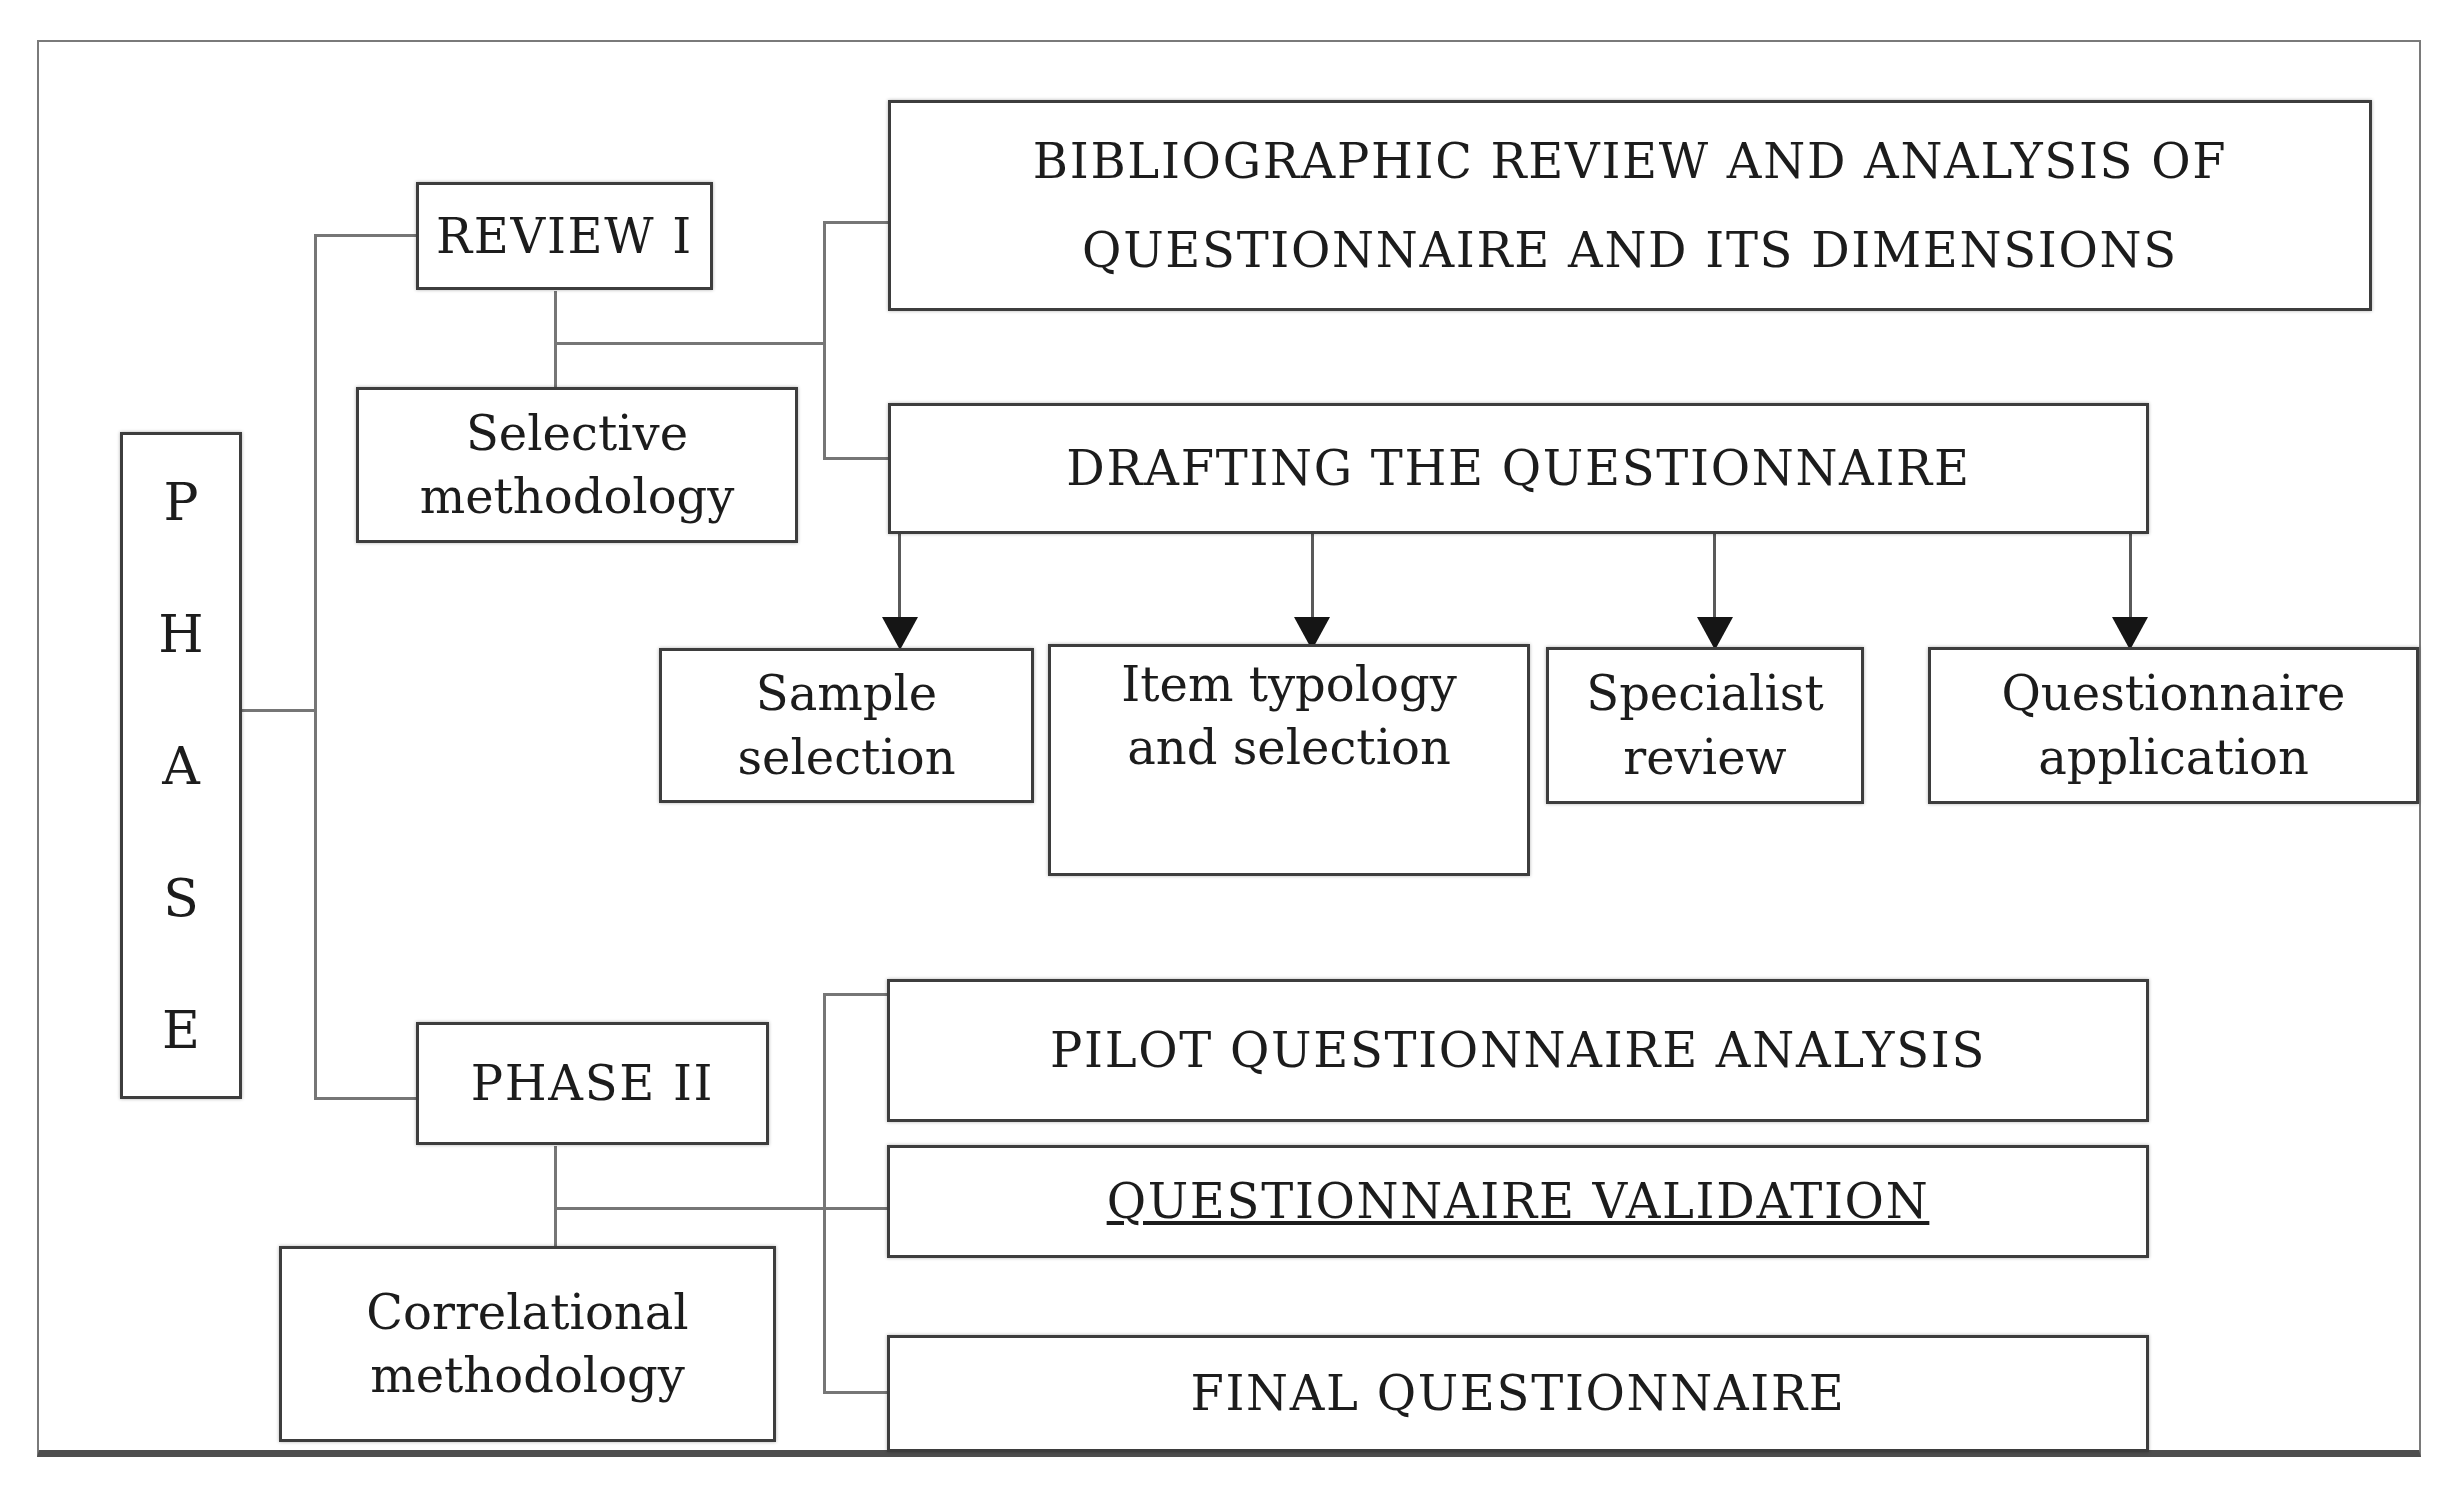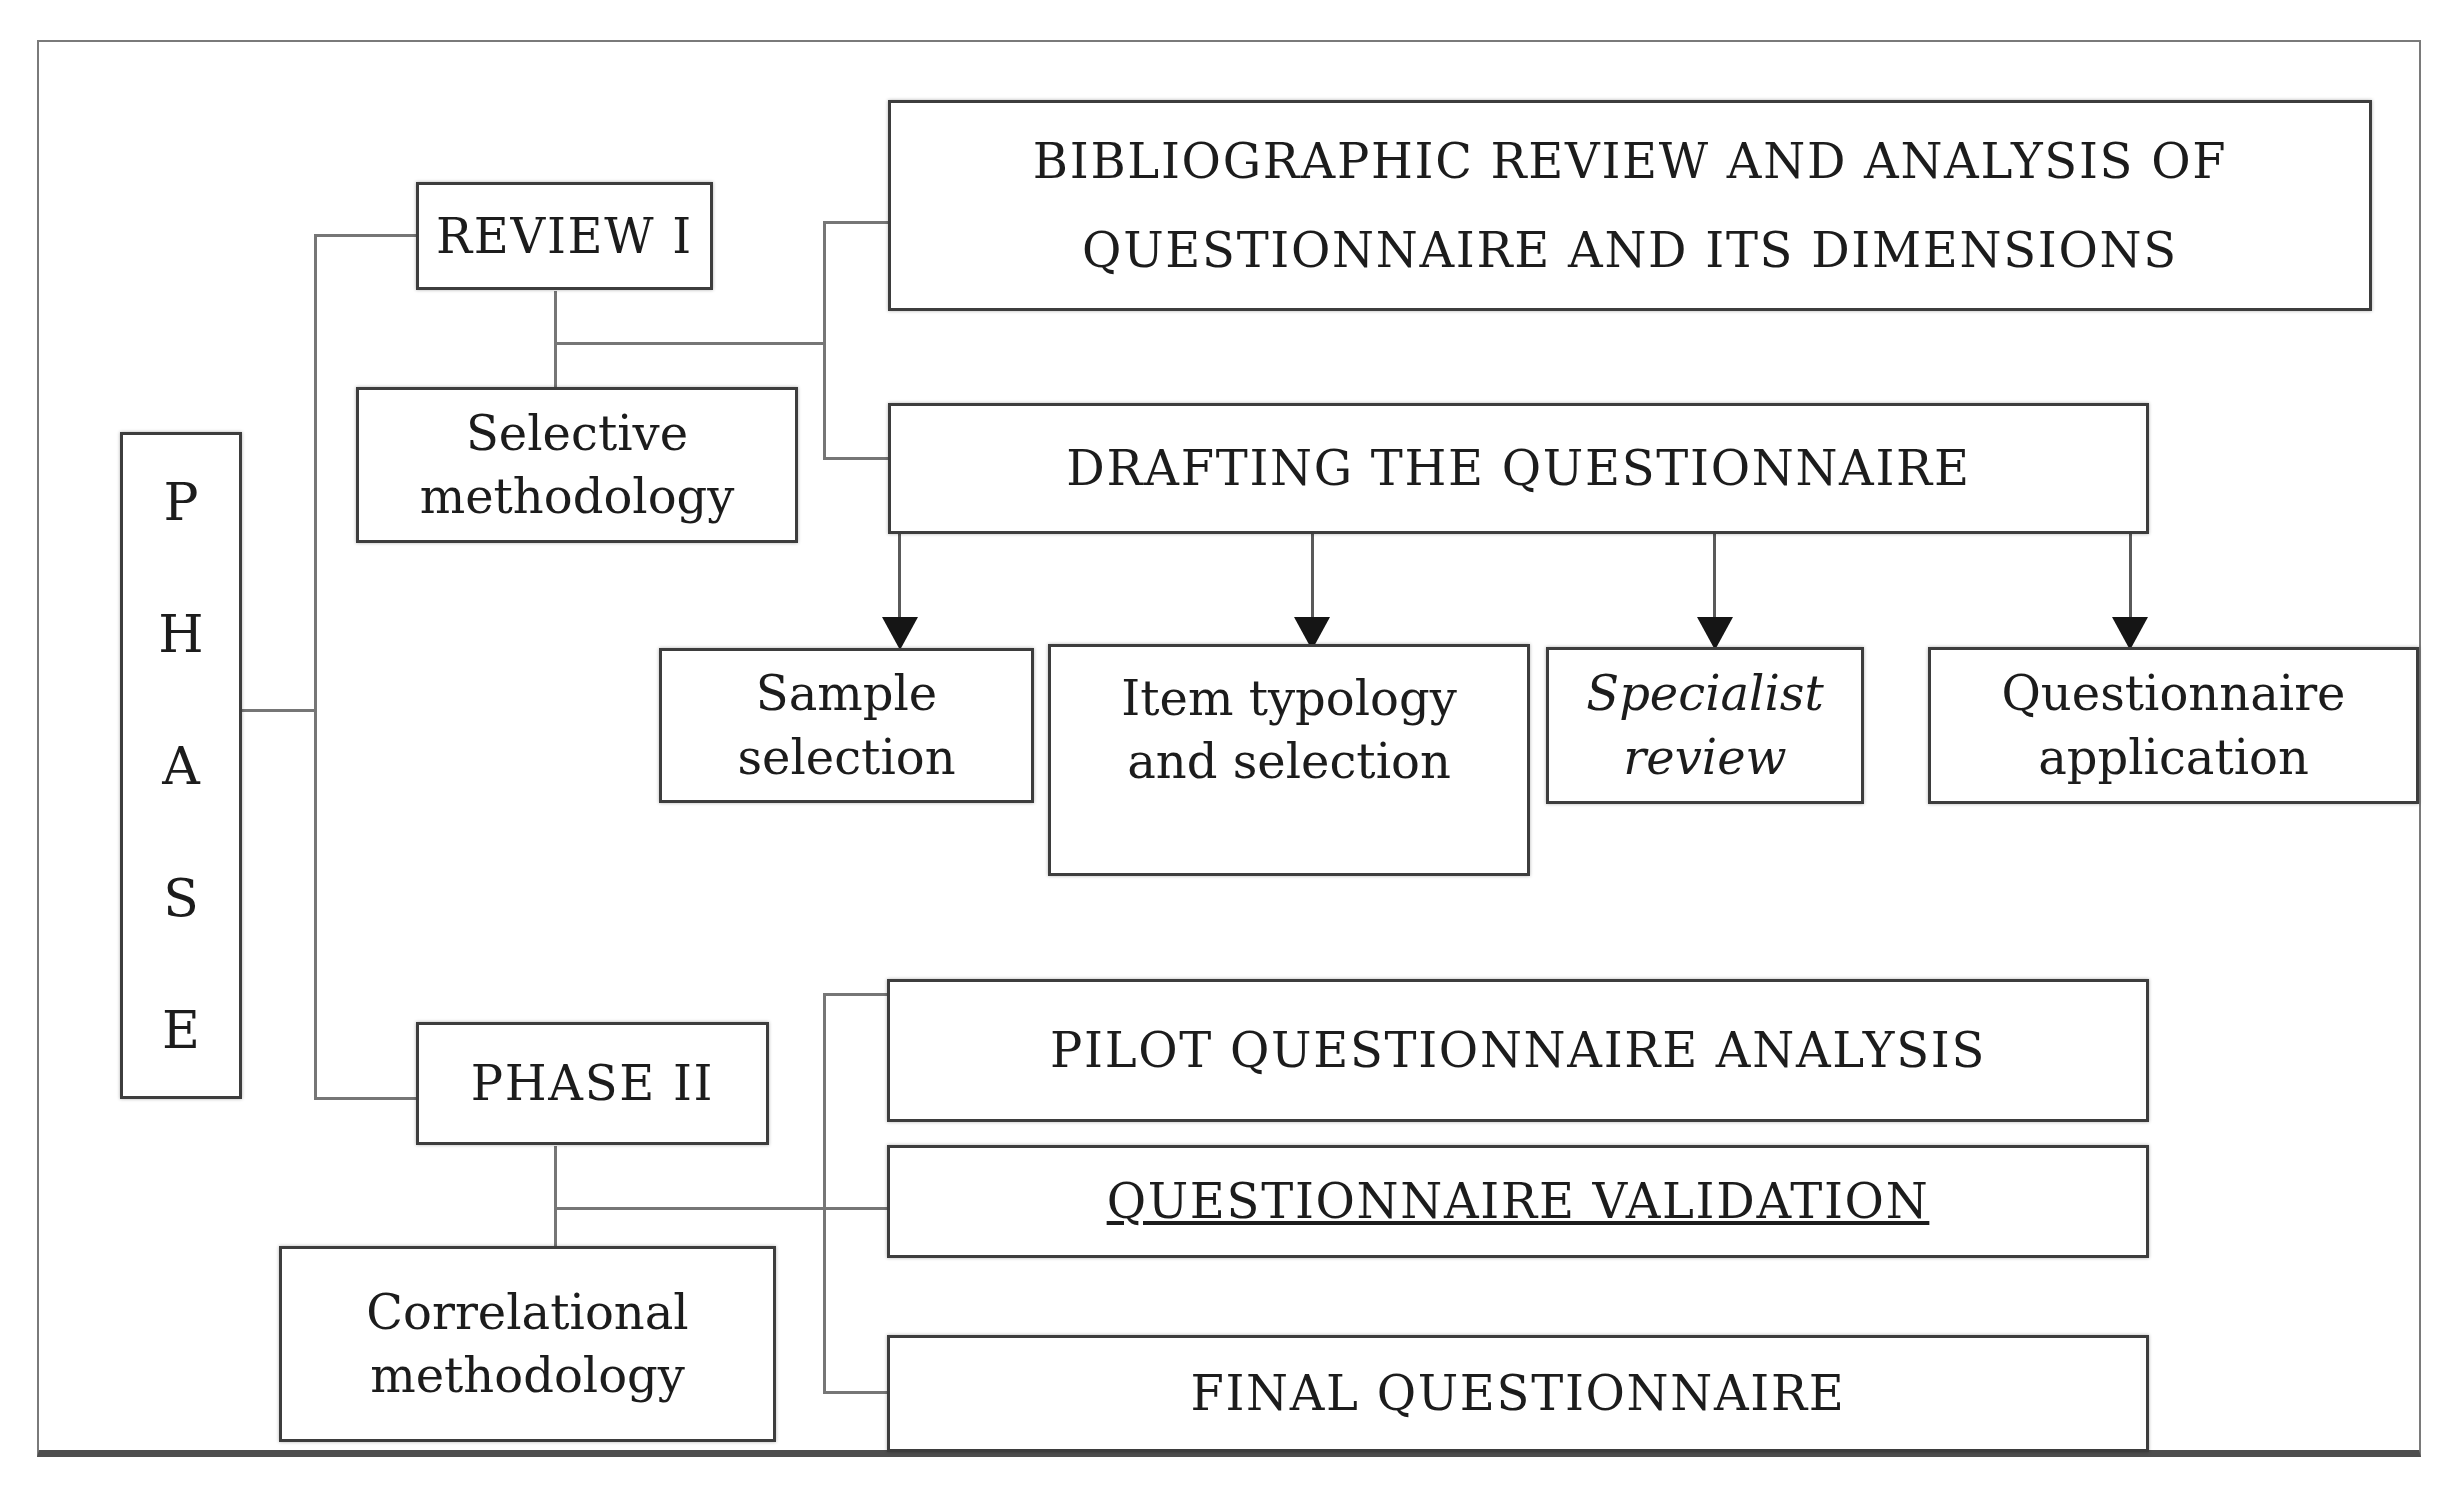--- a/index.html
+++ b/index.html
@@ -48,22 +48,22 @@
 
   #phase-axis   { left:  81px; top:  390px; width: 122px; height: 667px; justify-content: center; }
   #phase-axis span { font-size: 52px; line-height: 132px; }
 
   #phase1       { left: 377px; top:  140px; width: 297px; height: 108px; }
   #selective    { left: 317px; top:  345px; width: 442px; height: 156px; }
   #biblio       { left:849px; top:   58px; width:1484px; height: 211px; }
   #drafting     { left:849px; top:  361px; width:1261px; height: 131px; }
 
   #sample       { left: 620px; top:  606px; width: 375px; height: 155px; }
-  #item         { left:1009px; top:  602px; width: 482px; height: 232px; justify-content: flex-start; padding-top: 20px; }
-  #specialist   { left:1507px; top:  605px; width: 318px; height: 157px; font-style: italic; }
+  #item         { left:1009px; top:  602px; width: 482px; height: 232px; justify-content: flex-start; padding-top: 6px; }
+  #specialist   { left:1507px; top:  605px; width: 318px; height: 157px; }
   #application  { left:1889px; top:  605px; width: 491px; height: 157px; }
 
   #phase2       { left: 377px; top: 980px; width: 353px; height: 123px; }
   #correlational{ left: 240px; top: 1204px; width: 497px; height: 196px; }
   #pilot        { left:848px; top: 897px; width:1262px; height: 143px; margin-top: 40px; }
   #validation   { left:848px; top: 1103px; width:1262px; height: 113px; text-decoration: underline; }
   #final        { left:848px; top: 1293px; width:1262px; height: 117px; }
 
   
   .hline, .vline {

